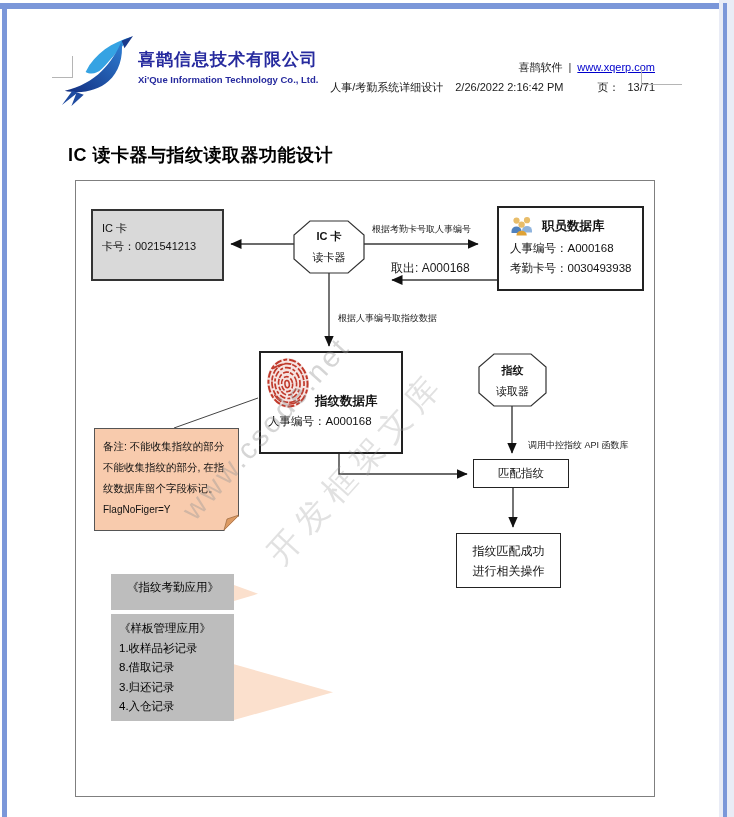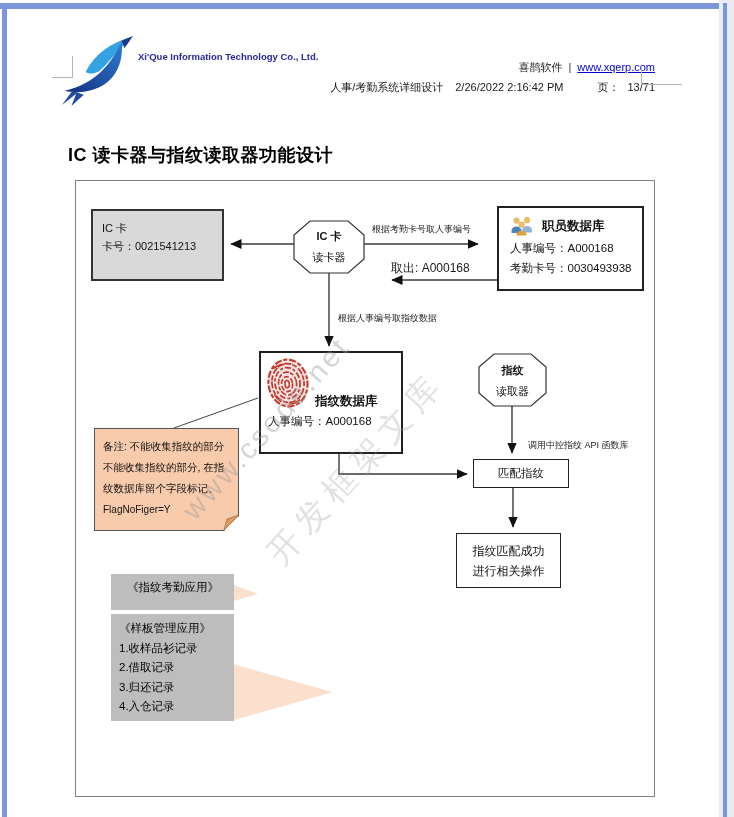--- a/index.html
+++ b/index.html
@@ -97,20 +97,21 @@
         <stop offset="0" stop-color="#132e7f"></stop>
           <stop offset="1" stop-color="#2f7fd4"></stop>
       </linearGradient>
     </defs>
     <path d="M28,40 C38,20 56,9 77,3 C62,17 55,27 45,37 C40,42 33,43 28,40 Z" fill="#35a3e3"></path>
     <path d="M6,60 C22,56 35,49 45,39 C54,30 62,18 66,7 C68,25 63,40 52,50 C41,60 22,64 6,60 Z" fill="url(#bg1)"></path>
     <path d="M66,7 L78,2 L69,15 Z" fill="#1b3a8c"></path>
     <path d="M14,60 L3,75 L18,63 L13,76 L26,64 Z" fill="#1f4ba0"></path>
   </svg>
   <div class="logo-text">
+    <div class="company-cn">喜鹊信息技术有限公司</div>
     <div class="company-en">Xi'Que Information Technology Co., Ltd.</div>
   </div>
 </div>
 
 <div class="hdr-right">
   <div class="hdr-line1">
     <span>喜鹊软件</span><span class="sep">|</span><a>www.xqerp.com</a>
   </div>
   <div class="hdr-line2">
     <span>人事/考勤系统详细设计</span><span class="dt">2/26/2022 2:16:42 PM</span><span class="pg">页：</span><span class="pgnum">13/71</span>
@@ -219,18 +220,18 @@
   <svg class="note-flap" width="17" height="17">
     <polygon points="1,16 16,1 4,5" fill="#dd9a62" stroke="#8a5a32" stroke-width="0.6"></polygon>
   </svg>
 
   <div class="tri tri1"></div>
   <div class="tri tri2"></div>
   <div class="app-box app1">《指纹考勤应用》</div>
   <div class="app-box app2">
     <div>《样板管理应用》</div>
     <div>1.收样品衫记录</div>
-    <div>2.借取记录</div>
+    <div>8.借取记录</div>
     <div>3.归还记录</div>
     <div>4.入仓记录</div>
   </div>
 
 </div>
 
 </body></html>

